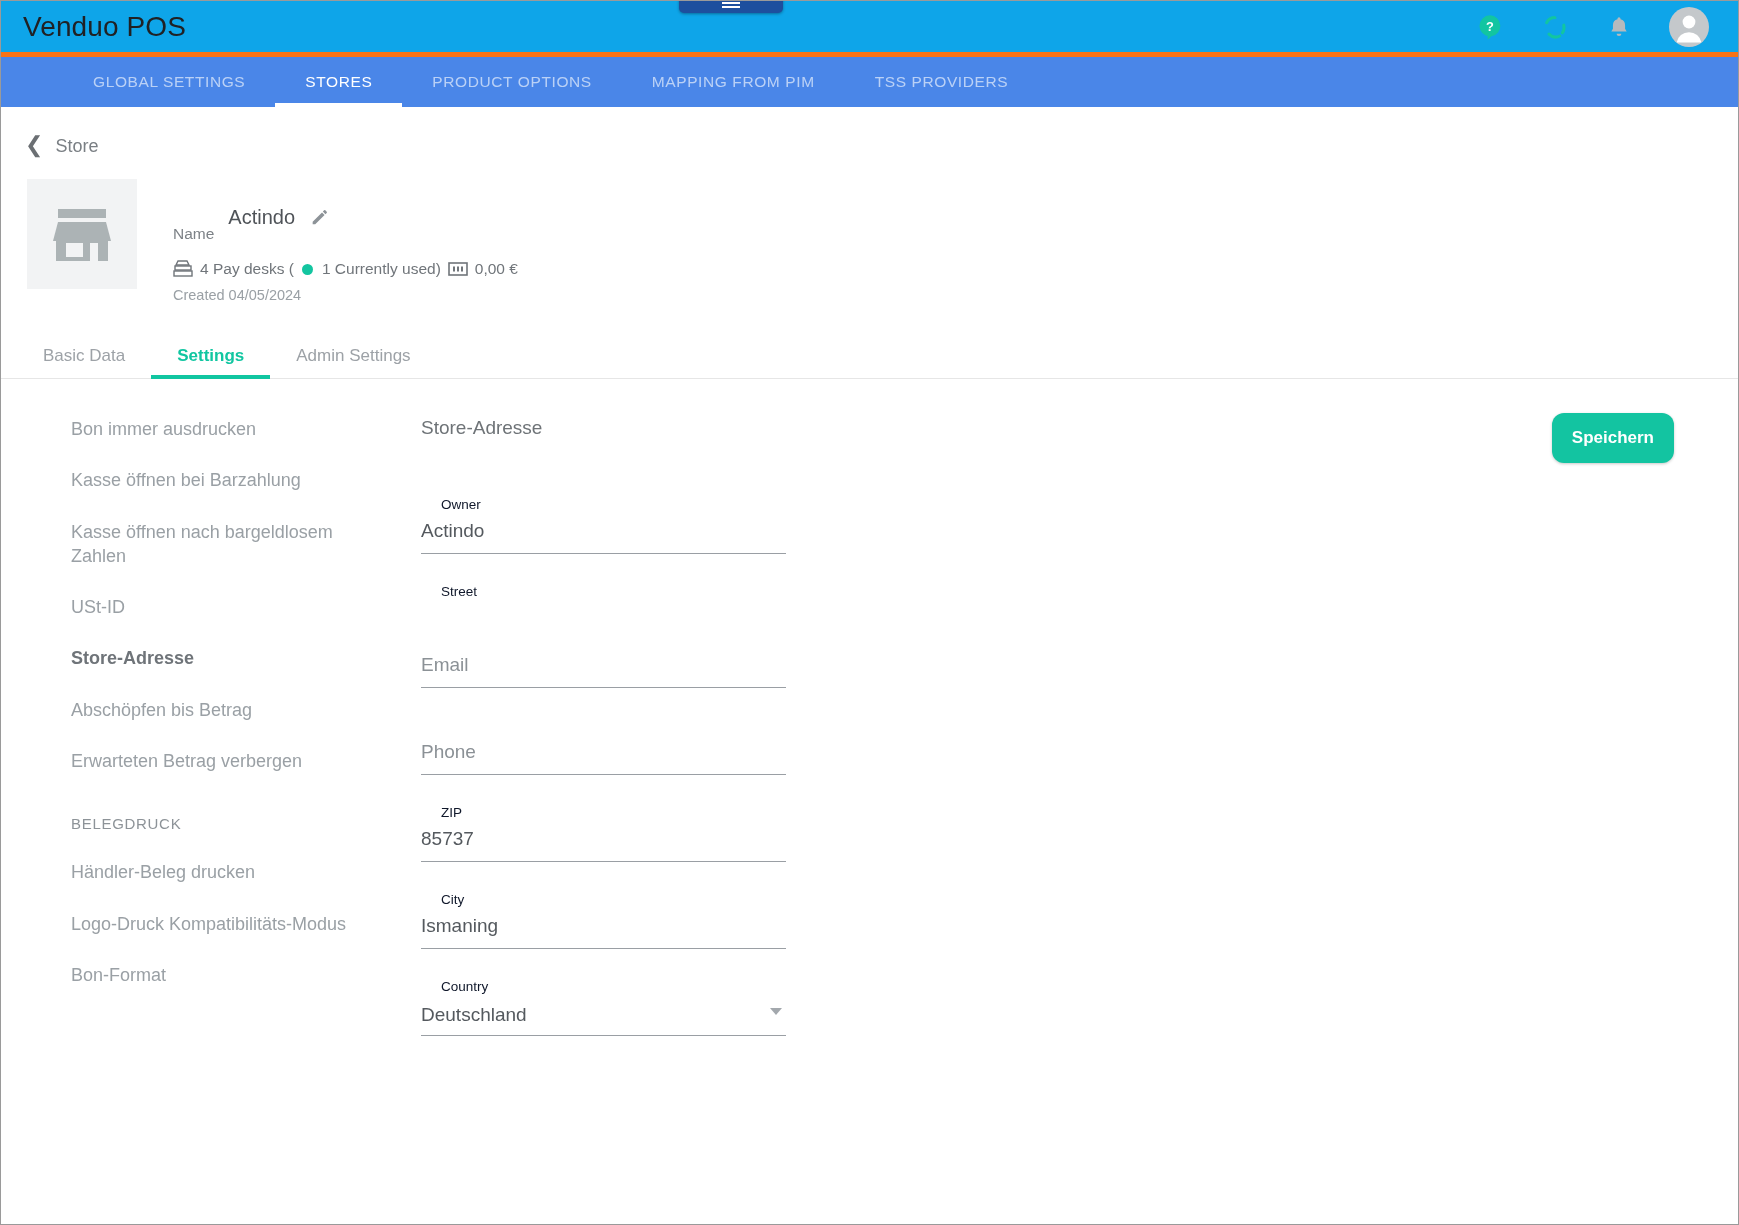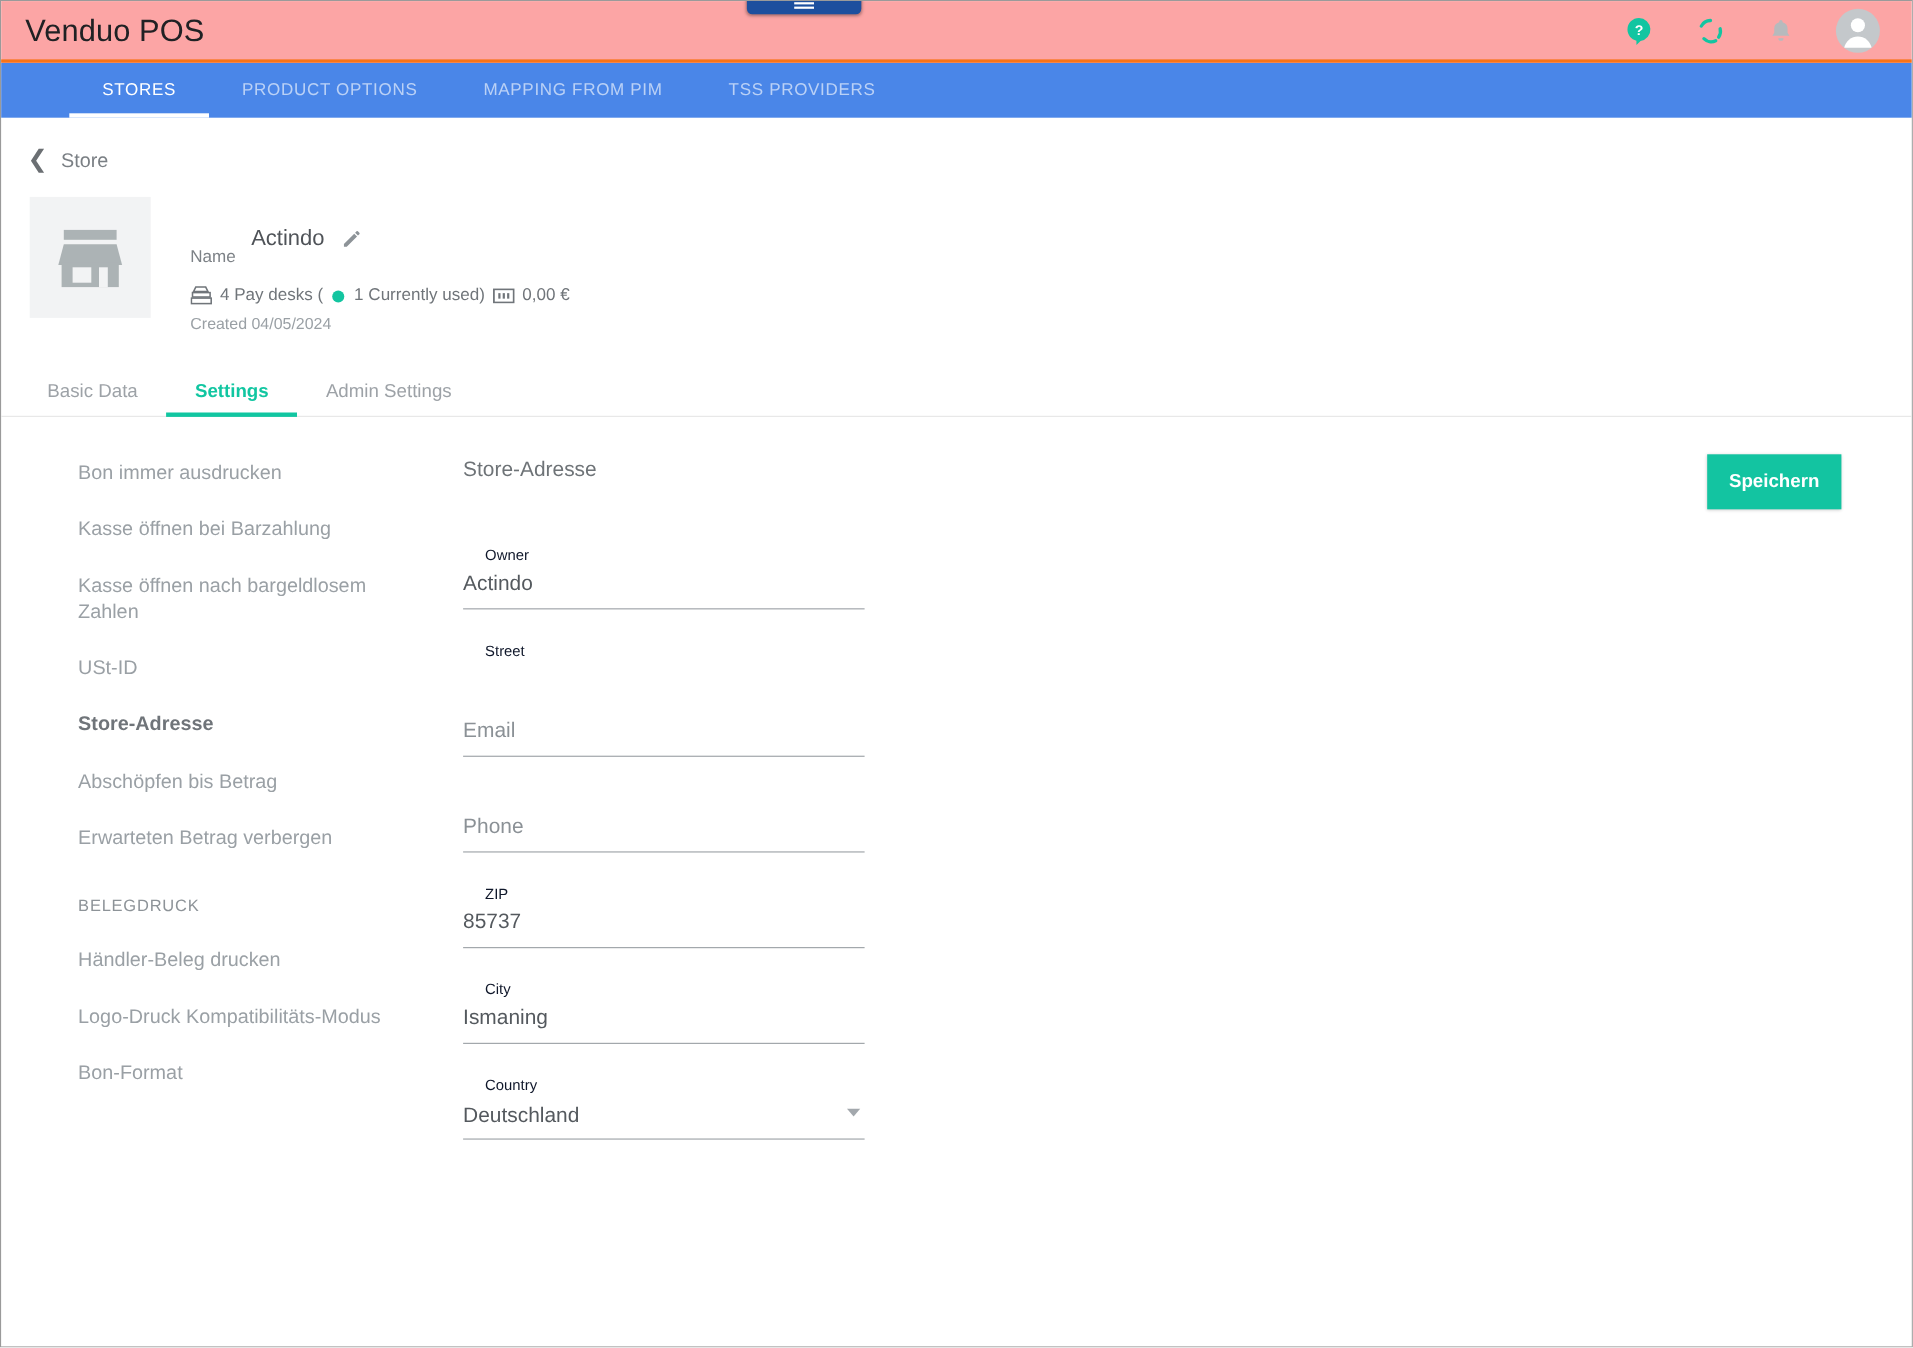--- a/index.html
+++ b/index.html
@@ -39,22 +39,22 @@
   }
   .menu-stub .bars { display: block; width: 18px; }
   .menu-stub .bars i {
     display: block; height: 2px; background: #fff; margin-bottom: 2px;
   }
 
   
   .header {
     position: relative;
     height: 56px;
-    background: #fca5a5;
-    border-bottom: 3px solid #f97316;
+    background: #0ea5e9;
+    border-bottom: 5px solid #f97316;
     display: flex;
     align-items: center;
     padding: 0 18px 0 22px;
   }
   .brand {
     font-size: 28px;
     color: #202124;
     font-weight: 400;
     letter-spacing: .1px;
   }
@@ -249,21 +249,21 @@
 
   
   .save-wrap { flex: 1; display: flex; justify-content: flex-end; padding-right: 64px; }
   .save-btn {
     margin-top: -4px;
     background: #13c4a1;
     color: #ffffff;
     font-size: 17px;
     font-weight: 700;
     border: none;
-    border-radius: 0;
+    border-radius: 12px;
     padding: 4px 20px;
     cursor: pointer;
     box-shadow: 0 1px 3px rgba(0,0,0,.22);
     height: 50px;
   }
 </style>
 </head>
 <body>
 
 <div id="app">
@@ -306,20 +306,21 @@
         <svg width="42" height="42" viewBox="0 0 42 42">
           <circle cx="21" cy="21" r="20" fill="#c4c8cb"></circle>
           <circle cx="21" cy="16" r="6.4" fill="#ffffff"></circle>
           <path d="M8.6 36.5a12.6 12.6 0 0 1 24.8 0z" fill="#ffffff"></path>
         </svg>
       </span>
     </div>
   </div>
 
   <div class="navbar">
+    <div class="navtab">GLOBAL SETTINGS</div>
     <div class="navtab active">STORES</div>
     <div class="navtab">PRODUCT OPTIONS</div>
     <div class="navtab">MAPPING FROM PIM</div>
     <div class="navtab">TSS PROVIDERS</div>
   </div>
 
   <div class="crumb">
     <span class="chev">❮</span>
     <span class="crumb-text">Store</span>
   </div>

